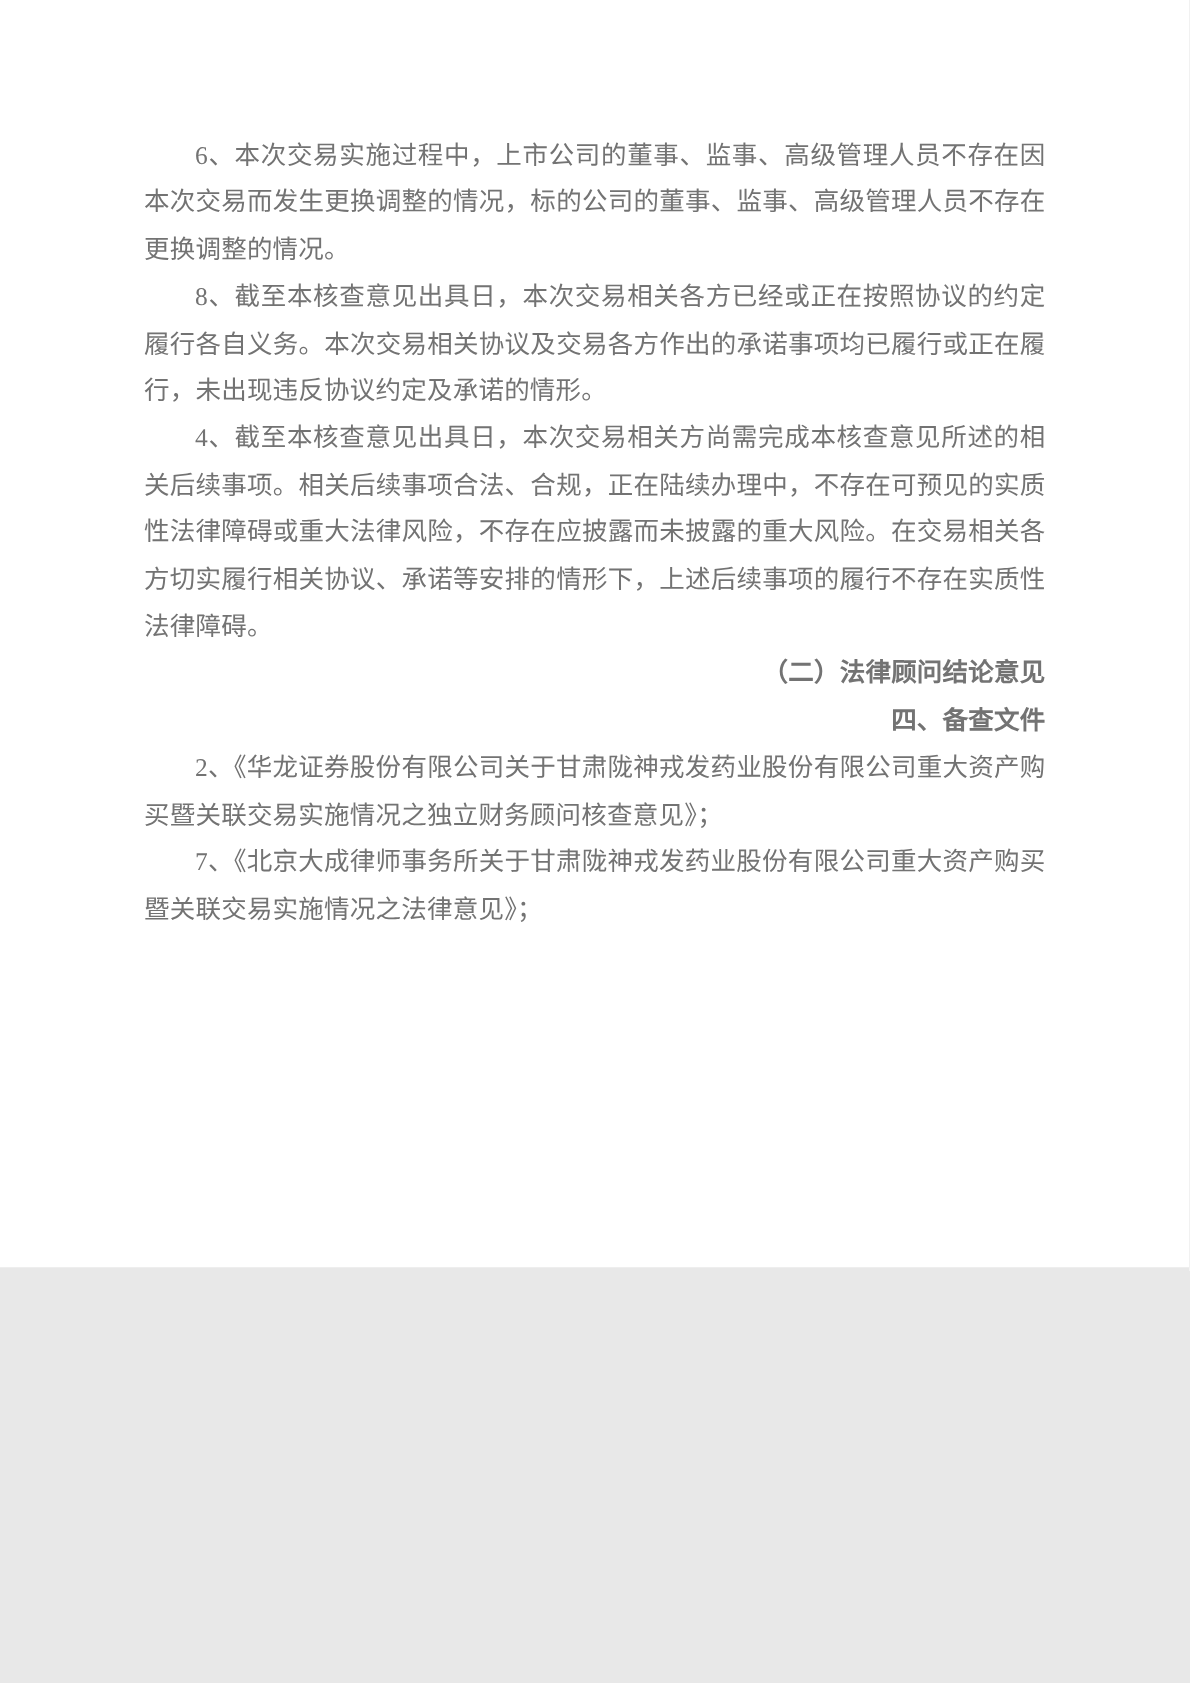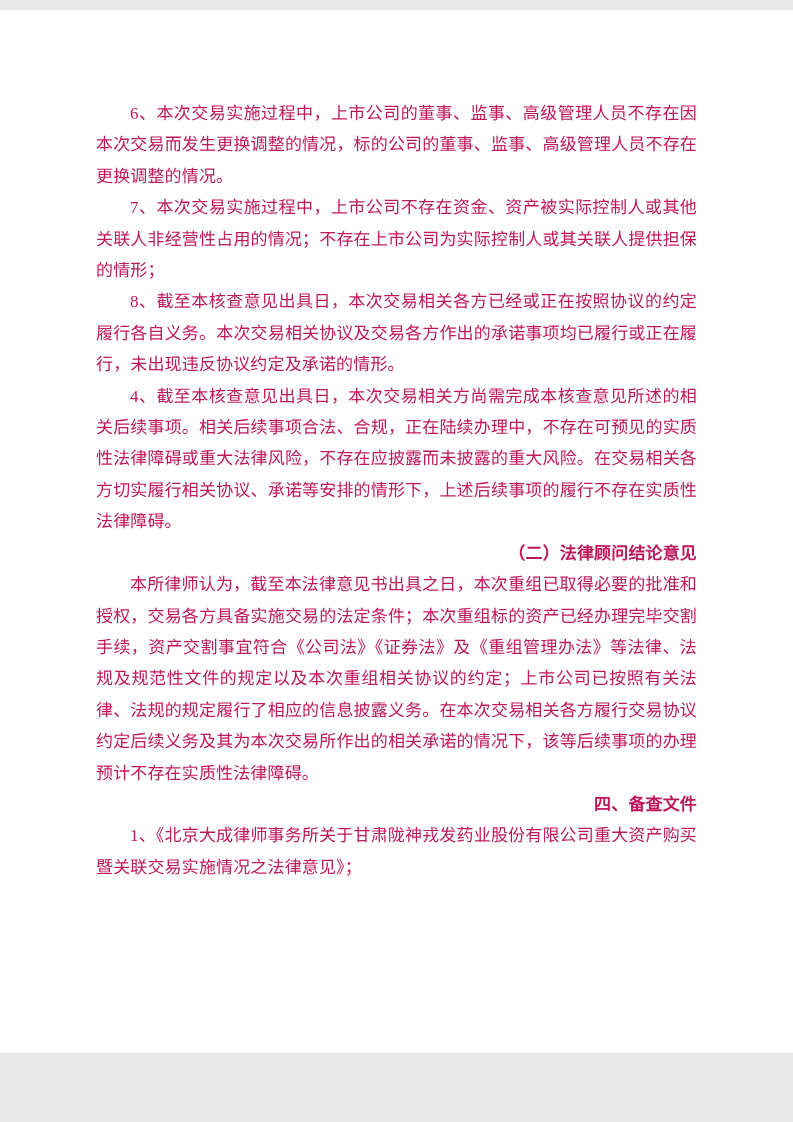--- a/index.html
+++ b/index.html
@@ -4,26 +4,26 @@
 <title>Document Page</title>
 <style>
   html, body {
     margin: 0;
     padding: 0;
     background: #e8e8e8;
   }
   .page {
     position: relative;
     width: 793px;
-    height: 1043px;
-    margin: 10px auto;
+    height: 845px;
+    margin: 0 auto;
     background: #ffffff;
     overflow: hidden;
     font-family: "Liberation Serif", "DejaVu Serif", serif;
-    color: #be185d;
+    color: #737373;
   }
   .text-column {
     position: absolute;
     left: 96px;
     top: 88px;
     width: 601px;
   }
   .text-column p {
     margin: 0;
     padding: 0;
@@ -38,21 +38,20 @@
     font-weight: bold;
     text-align: right;
   }
 </style>
 </head>
 <body>
 
 <div class="page">
   <div class="text-column">
     <p class="body">6、本次交易实施过程中，上市公司的董事、监事、高级管理人员不存在因本次交易而发生更换调整的情况，标的公司的董事、监事、高级管理人员不存在更换调整的情况。</p>
-    <p class="body">7、本次交易实施过程中，上市公司不存在资金、资产被实际控制人或其他关联人非经营性占用的情况；不存在上市公司为实际控制人或其关联人提供担保的情形；</p>
     <p class="body">8、截至本核查意见出具日，本次交易相关各方已经或正在按照协议的约定履行各自义务。本次交易相关协议及交易各方作出的承诺事项均已履行或正在履行，未出现违反协议约定及承诺的情形。</p>
     <p class="body">4、截至本核查意见出具日，本次交易相关方尚需完成本核查意见所述的相关后续事项。相关后续事项合法、合规，正在陆续办理中，不存在可预见的实质性法律障碍或重大法律风险，不存在应披露而未披露的重大风险。在交易相关各方切实履行相关协议、承诺等安排的情形下，上述后续事项的履行不存在实质性法律障碍。</p>
     <p class="heading">（二）法律顾问结论意见</p>
-    <p class="body">本所律师认为，截至本法律意见书出具之日，本次重组已取得必要的批准和授权，交易各方具备实施交易的法定条件；本次重组标的资产已经办理完毕交割手续，资产交割事宜符合《公司法》《证券法》及《重组管理办法》等法律、法规及规范性文件的规定以及本次重组相关协议的约定；上市公司已按照有关法律、法规的规定履行了相应的信息披露义务。在本次交易相关各方履行交易协议约定后续义务及其为本次交易所作出的相关承诺的情况下，该等后续事项的办理预计不存在实质性法律障碍。</p>
     <p class="heading">四、备查文件</p>
-    <p class="body">1、《北京大成律师事务所关于甘肃陇神戎发药业股份有限公司重大资产购买暨关联交易实施情况之法律意见》；</p>
+    <p class="body">2、《华龙证券股份有限公司关于甘肃陇神戎发药业股份有限公司重大资产购买暨关联交易实施情况之独立财务顾问核查意见》；</p>
+    <p class="body">7、《北京大成律师事务所关于甘肃陇神戎发药业股份有限公司重大资产购买暨关联交易实施情况之法律意见》；</p>
   </div>
 </div>
 
 </body></html>

